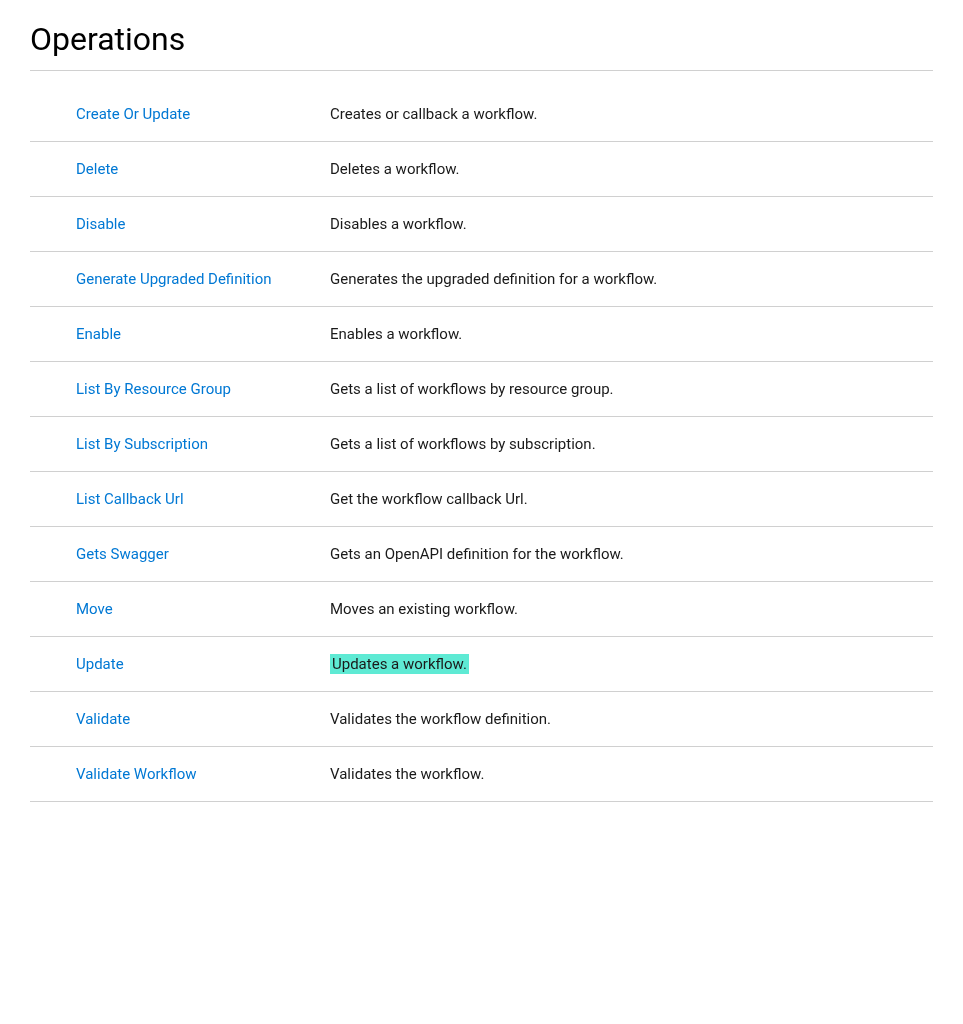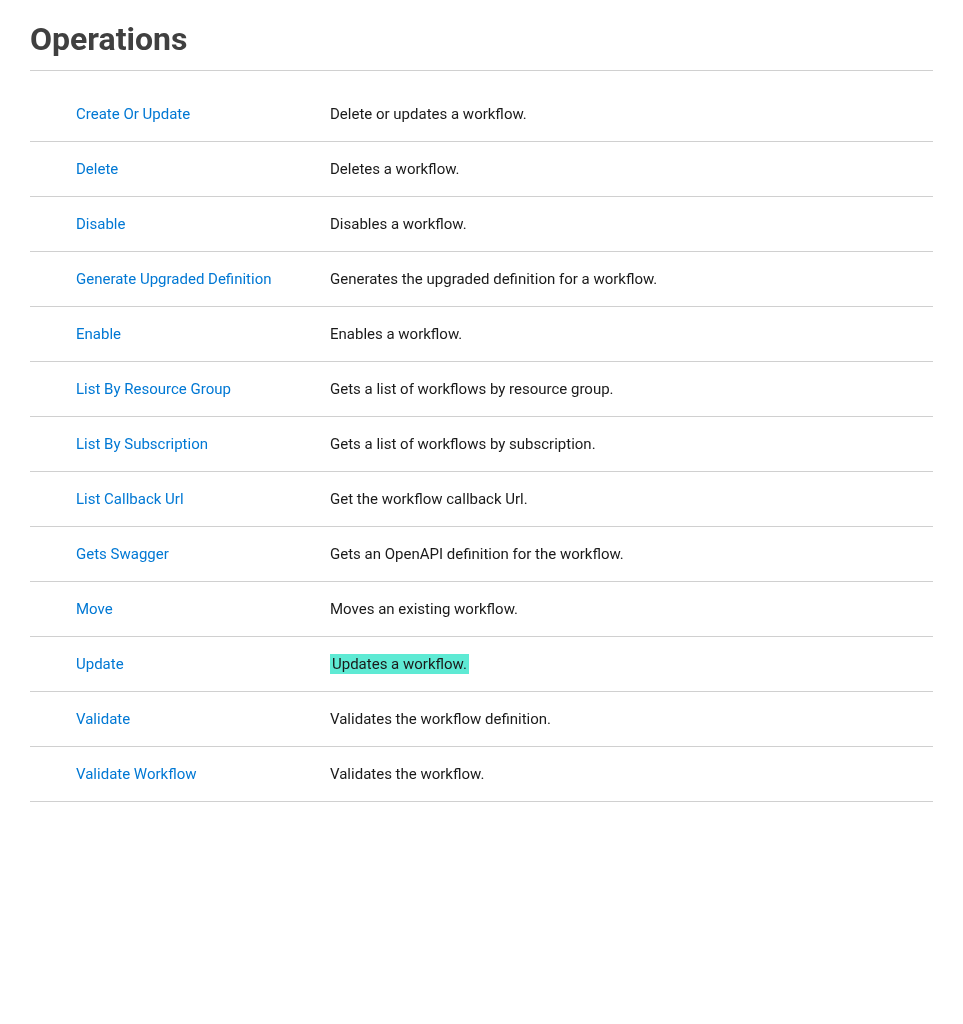--- a/index.html
+++ b/index.html
@@ -13,22 +13,22 @@
       background: #ffffff;
       color: #1a1a1a;
       font-size: 15px;
       padding: 20px 30px;
       width: 963px;
       min-height: 1024px;
     }
 
     .page-title {
       font-size: 32px;
-      font-weight: 700;
-      color: #404040;
+      font-weight: 400;
+      color: #000000;
       margin-bottom: 16px;
       padding-bottom: 12px;
       border-bottom: 1px solid #d0d0d0;
     }
 
     .operations-table {
       width: 100%;
       border-collapse: collapse;
     }
 
@@ -66,21 +66,21 @@
   </style>
 </head>
 <body>
 
 <h1 class="page-title">Operations</h1>
 
 <table class="operations-table">
   <tbody id="operations-body">
   <tr>
         <td><a class="op-link" href="#">Create Or Update</a></td>
-        <td class="op-desc">Delete or updates a workflow.</td>
+        <td class="op-desc">Creates or callback a workflow.</td>
       </tr>
       <tr>
         <td><a class="op-link" href="#">Delete</a></td>
         <td class="op-desc">Deletes a workflow.</td>
       </tr>
       <tr>
         <td><a class="op-link" href="#">Disable</a></td>
         <td class="op-desc">Disables a workflow.</td>
       </tr>
       <tr>

